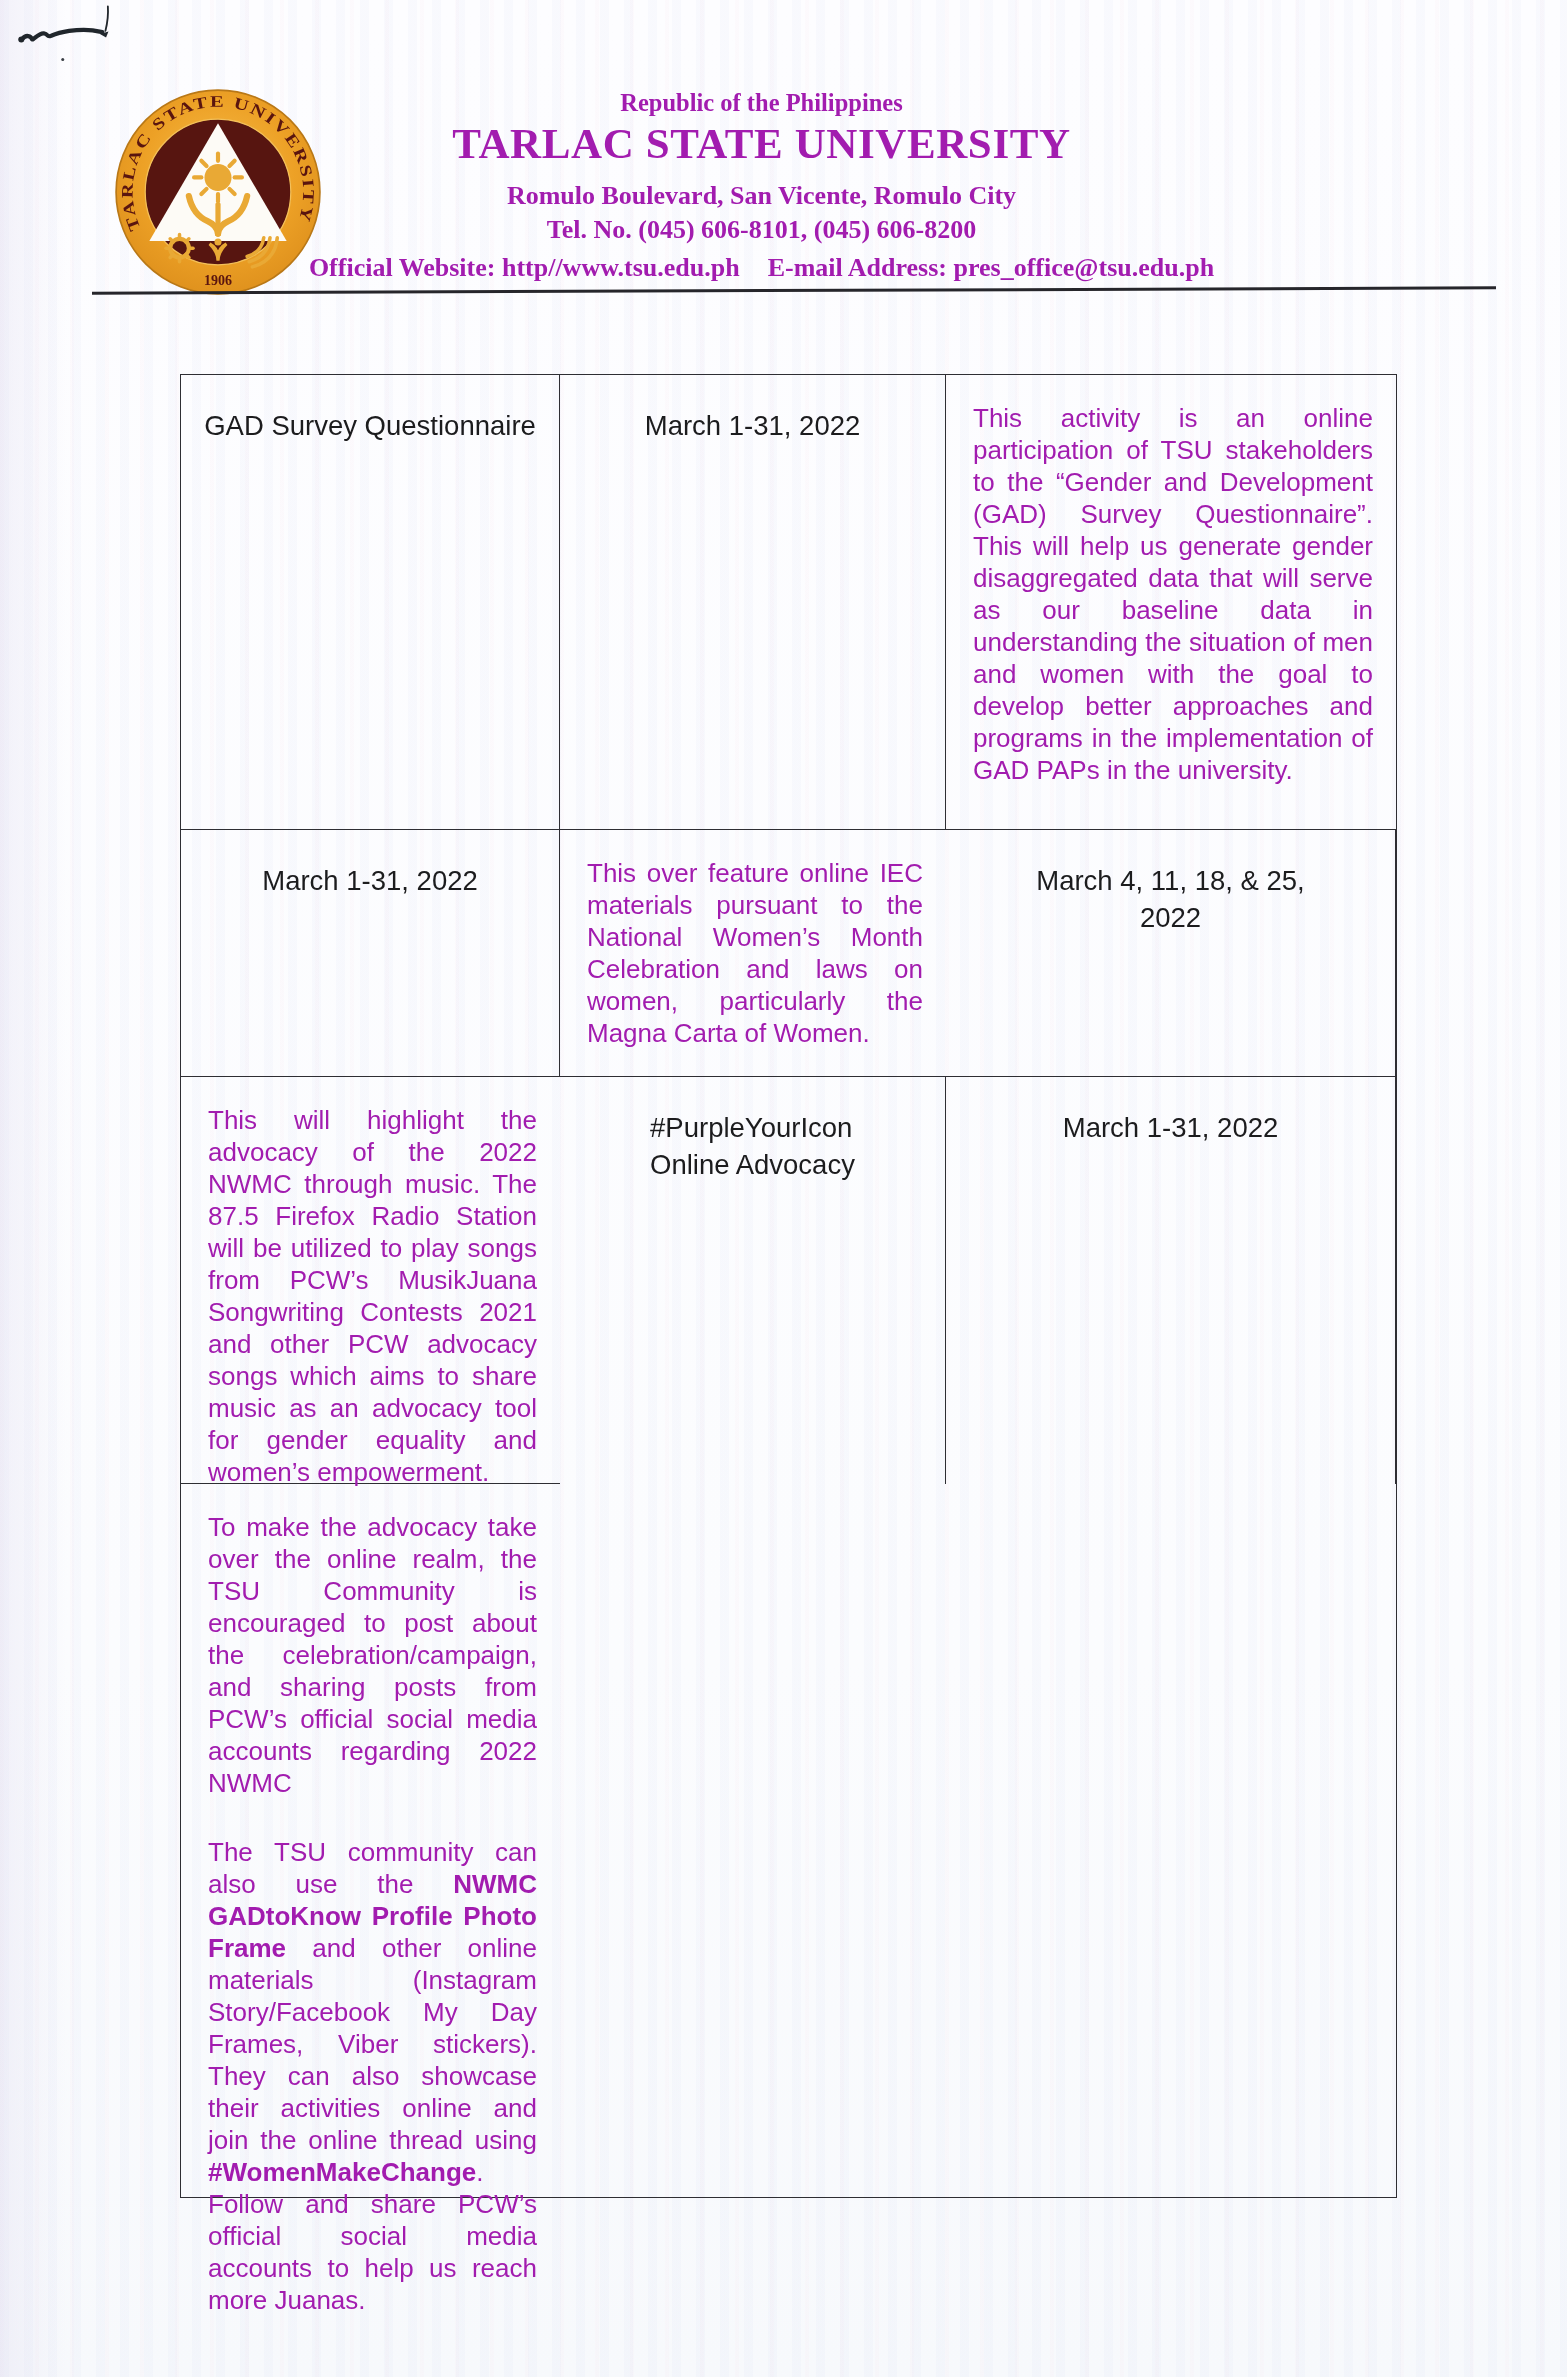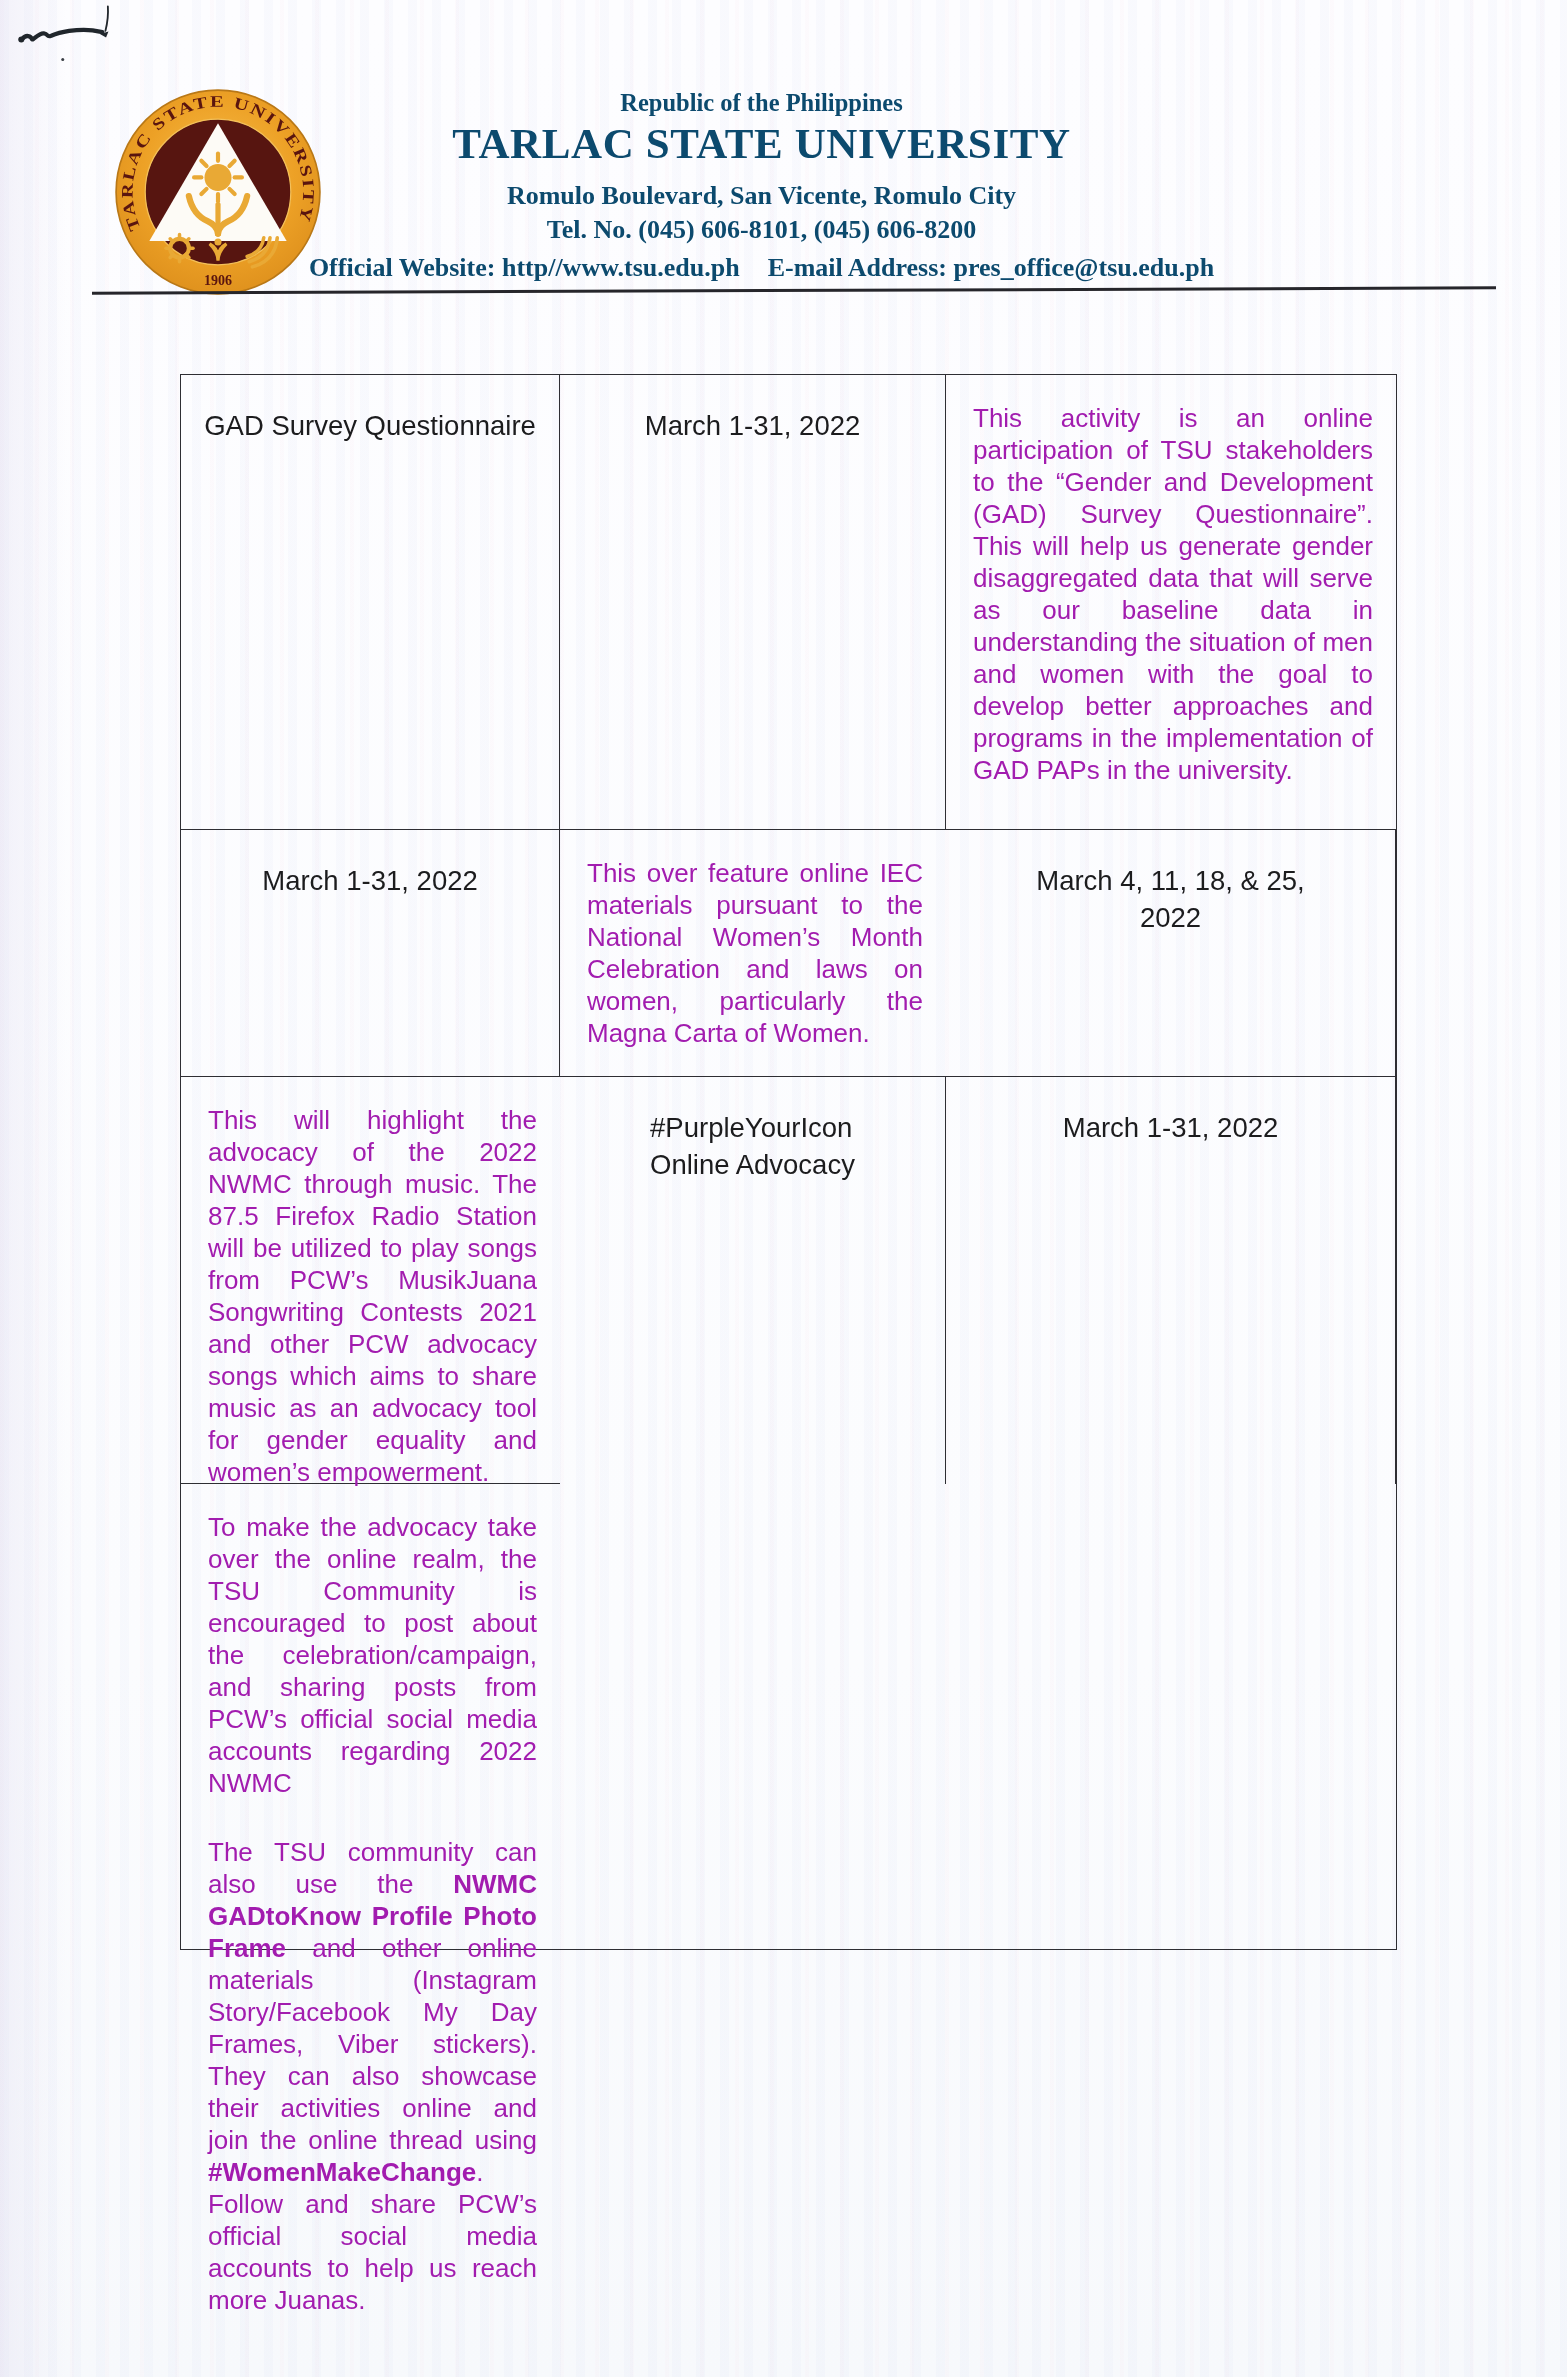--- a/index.html
+++ b/index.html
@@ -9,39 +9,39 @@
     background:
       linear-gradient(90deg, rgba(225,222,240,.38) 0px, rgba(255,255,255,0) 67px),
       repeating-linear-gradient(90deg, rgba(188,198,235,.07) 0 8.6px, rgba(255,255,255,0) 8.6px 24px),
       repeating-linear-gradient(90deg, rgba(242,195,214,.06) 0 3.7px, rgba(255,255,255,0) 3.7px 35px),
       linear-gradient(180deg,#fdfdff 0%, #fbfcfe 70%, #f7f9fc 100%);
     color:#1d1d1f;
   }
 
   
   .header-text { position:absolute; left:98px; width:1327px; text-align:center;
-    font-family:"Liberation Serif", serif; font-weight:bold; color:#0c4a6e; }
+    font-family:"Liberation Serif", serif; font-weight:bold; color:#a21caf; }
   .republic   { top:89px;  font-size:24.5px; }
   .university { top:119px;  font-size:43px; letter-spacing:0.6px; }
   .address    { top:181px;  font-size:26px; }
   .telephone  { top:215px;  font-size:26px; }
   .webline    { top:253px;  font-size:26px; }
   .webline .gap { display:inline-block; width:28px; }
 
   .header-rule { position:absolute; left:92px; top:289px; width:1404px; height:3.1px;
     background:#26262b; transform:rotate(-0.22deg); }
 
   
   .pen-mark { position:absolute; left:13.5px; top:1.2px; width:128px; height:61px; }
 
   
   .seal { position:absolute; left:114px; top:88px; width:208px; height:208px; }
 
   
-  .activities-table { position:absolute; left:180px; top:374px; width:1217px; height:1576px;
+  .activities-table { position:absolute; left:180px; top:374px; width:1217px; height:1824px;
     border:1.8px solid #2e2e33; box-sizing:border-box;
     display:grid; grid-template-columns:379px 386px 1fr;
     grid-template-rows:455px 247px 407px 1fr; }
   .cell { box-sizing:border-box; border-right:1.8px solid #2e2e33; border-bottom:1.8px solid #2e2e33; }
   .cell.last-col { border-right:none; }
   .cell.last-row { border-bottom:none; }
 
   .activity-cell, .date-cell { padding-top:32px; text-align:center;
     font-size:27.5px; line-height:37px; color:#1c1c1e; }
   .activity-inner { display:inline-block; text-align:left; }

